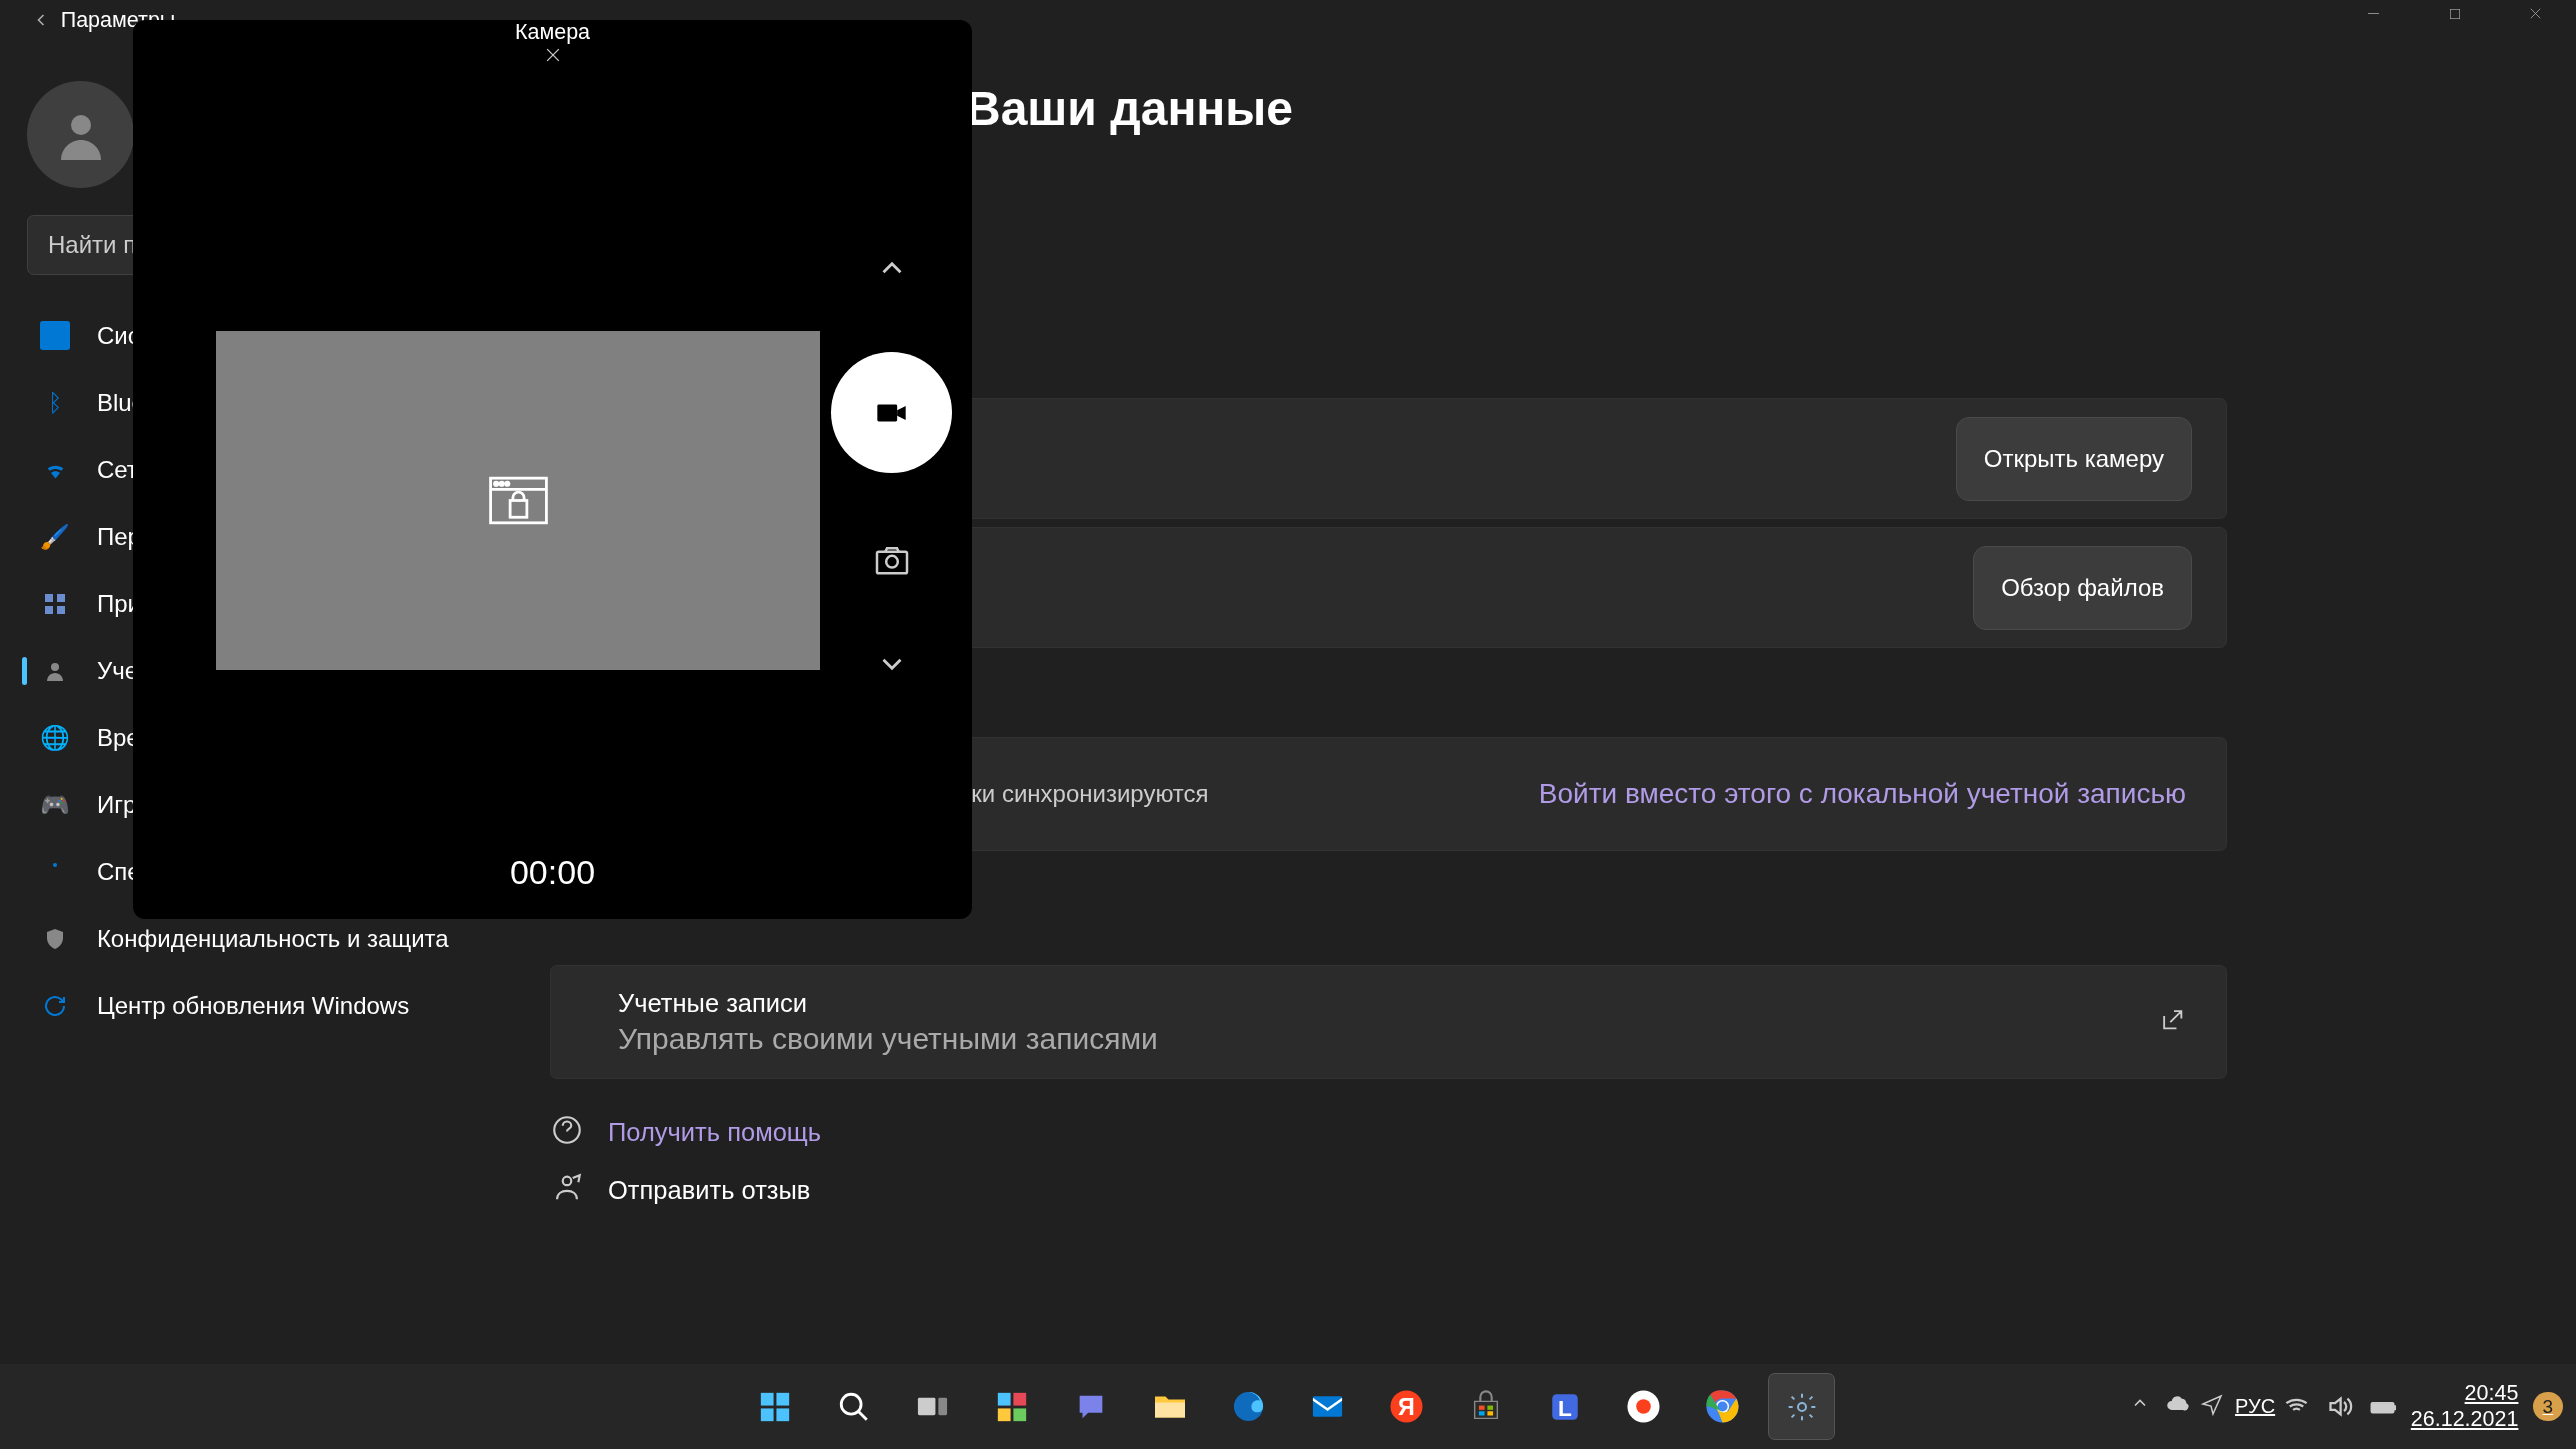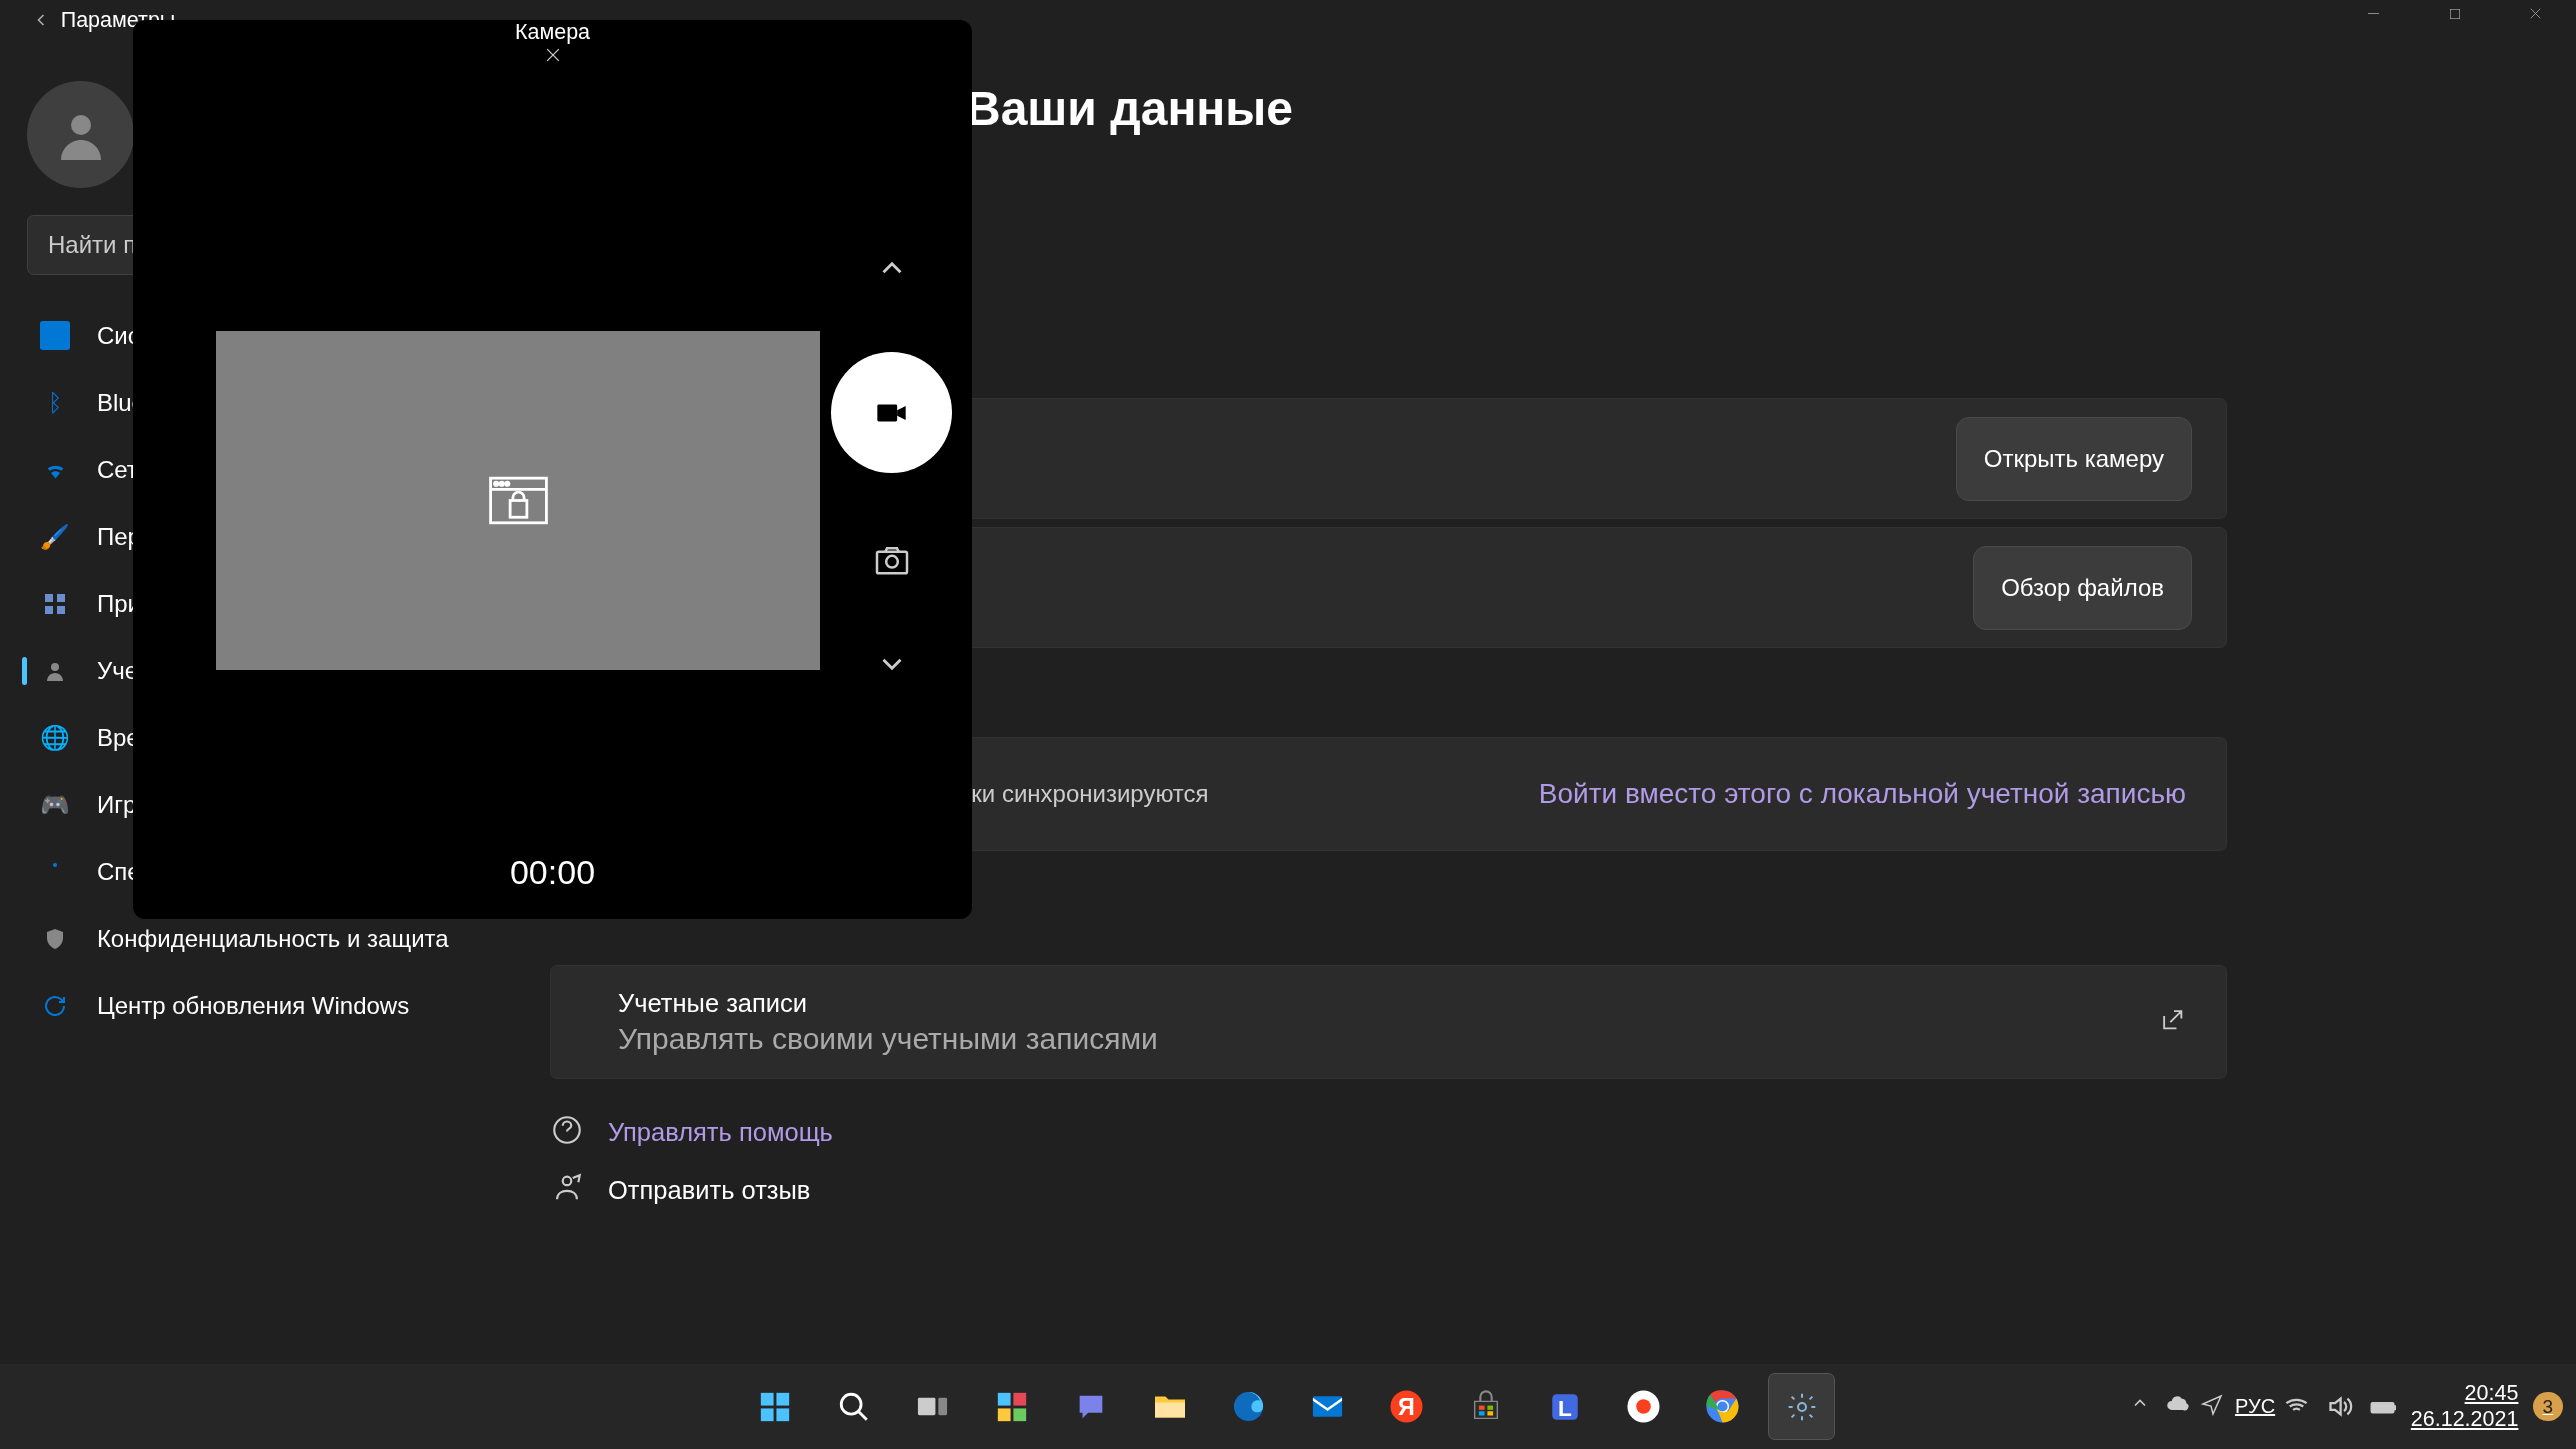--- a/index.html
+++ b/index.html
@@ -212,21 +212,21 @@
             <path d="M13 5h6v6M19 5l-9 9M5 9v10h10"></path>
           </svg>
       </div>
     </div>
 
     <div class="footer-link" style="margin-top:34px">
       <span class="footer-icon"><svg width="34" height="34" viewBox="0 0 24 24" fill="none" stroke="currentColor" stroke-width="1.5">
             <circle cx="12" cy="12" r="9"></circle>
             <path d="M9 9a3 3 0 116 0c0 2-3 2-3 4m0 3h.01"></path>
           </svg></span>
-      <span class="footer-link-text">Управлять помощь</span>
+      <span class="footer-link-text">Получить помощь</span>
     </div>
     <div class="footer-link">
       <span class="footer-icon"><svg width="34" height="34" viewBox="0 0 24 24" fill="none" stroke="currentColor" stroke-width="1.5">
             <circle cx="12" cy="7" r="3"></circle>
             <path d="M5 20c0-4 3-6 7-6s7 2 7 6"></path>
             <path d="M16 5l5-2-1 5"></path>
           </svg></span>
       <span class="footer-link-text white">Отправить отзыв</span>
     </div>
   </div>

